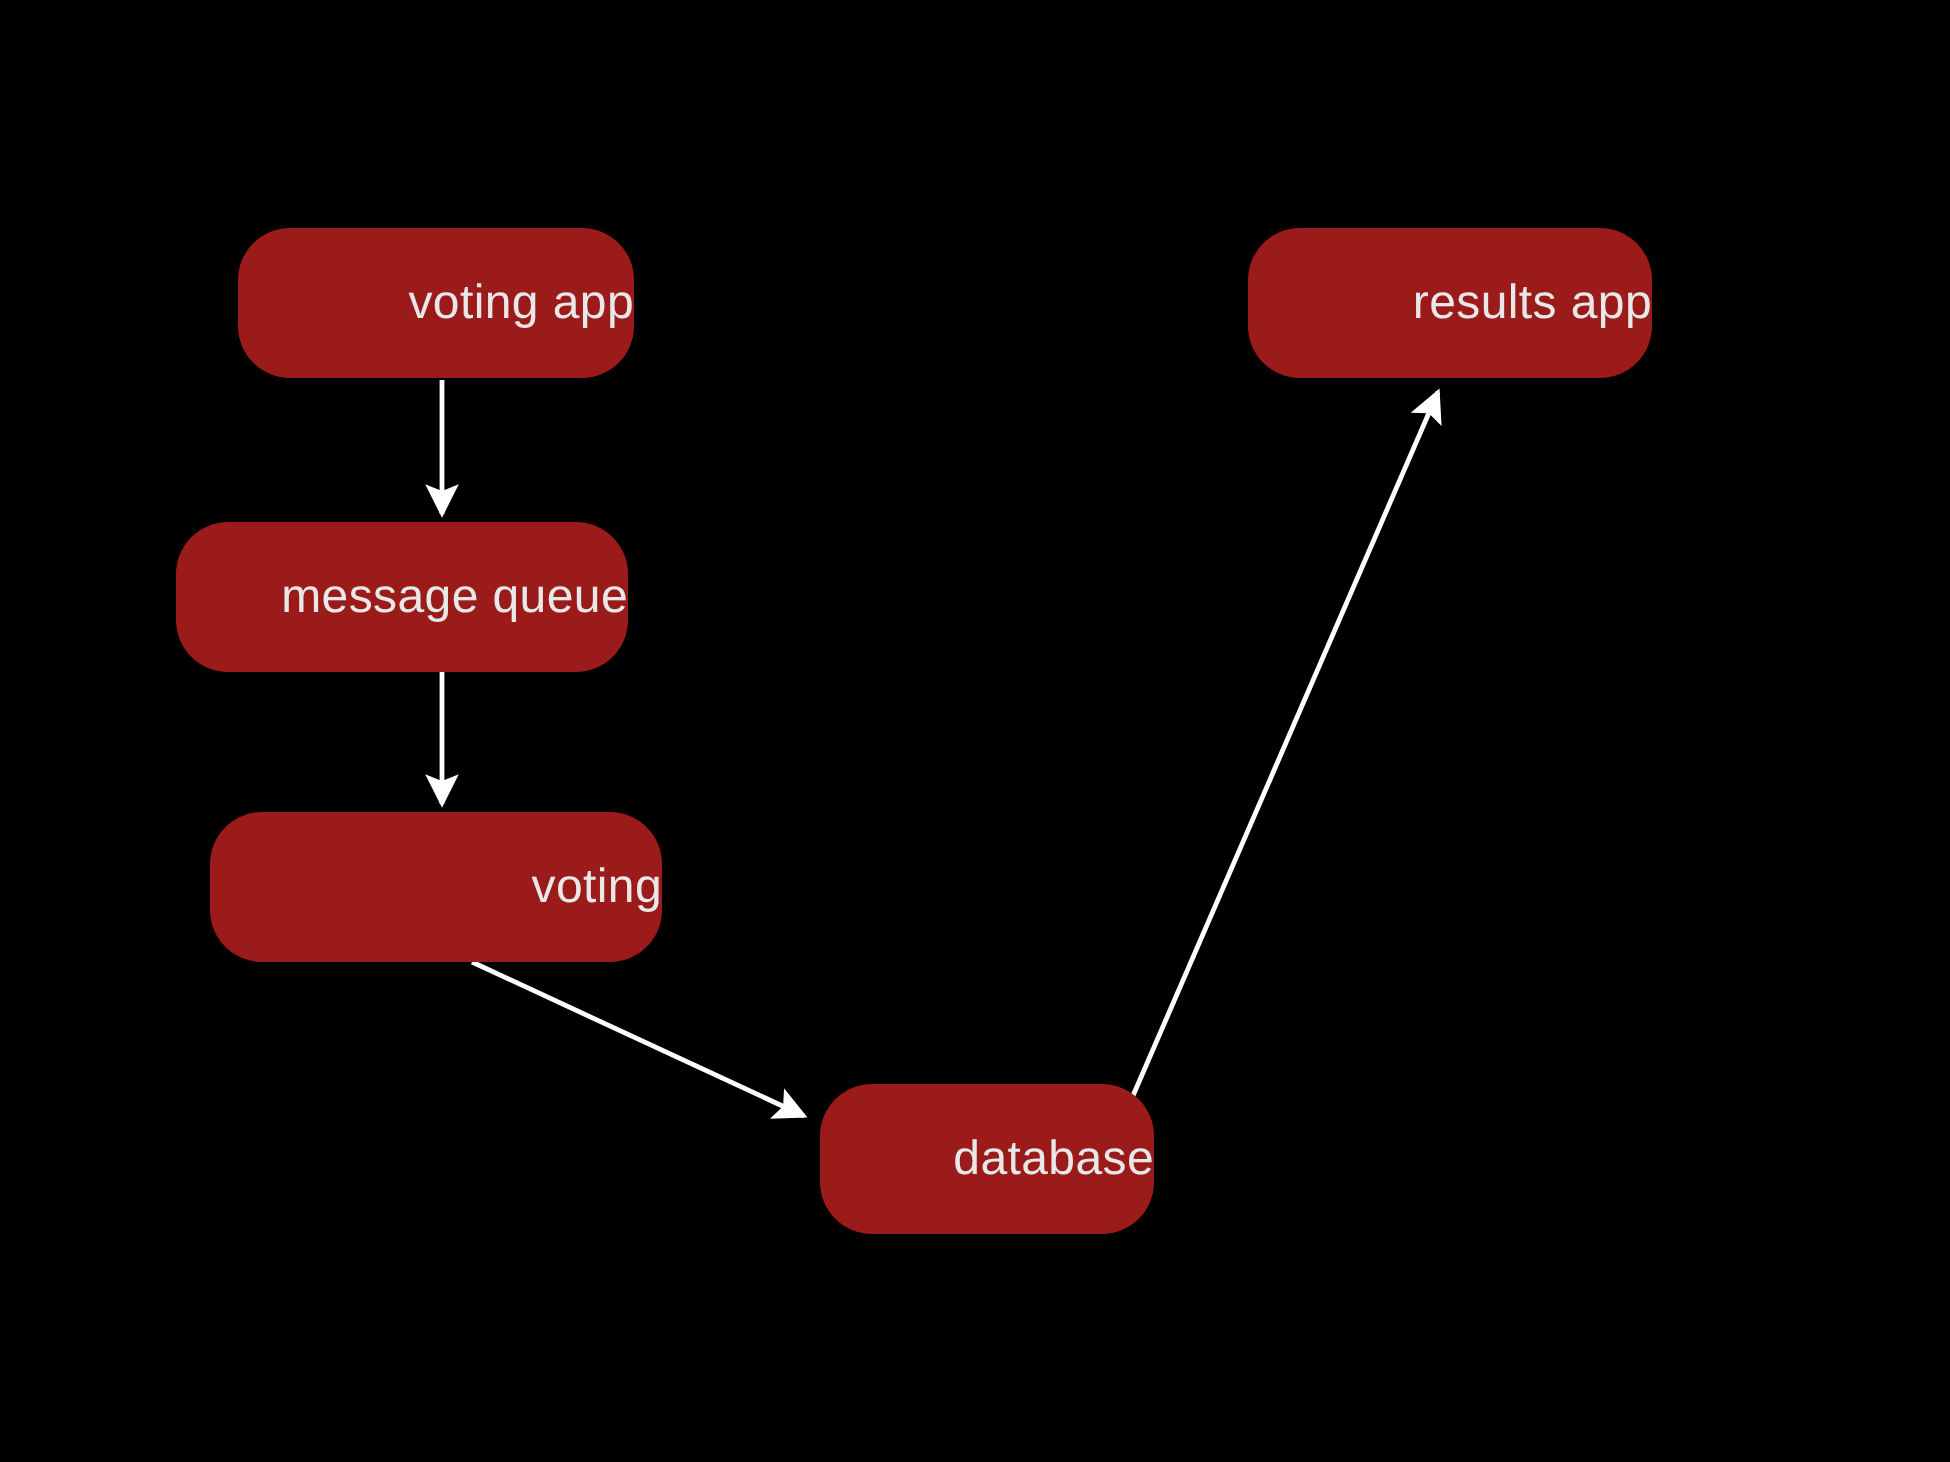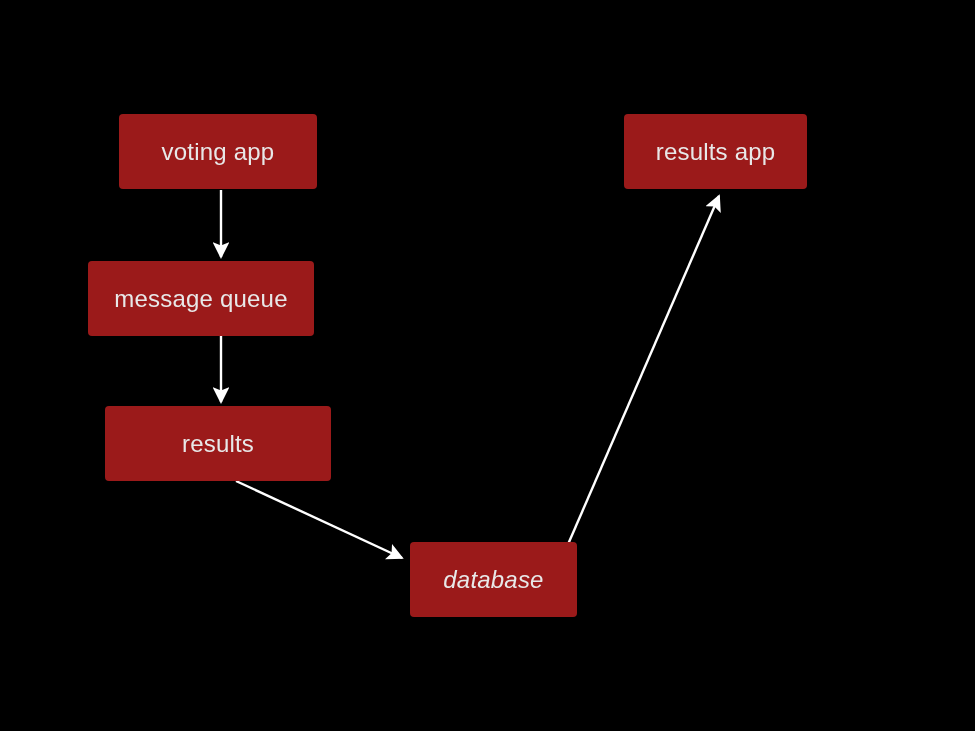--- a/index.html
+++ b/index.html
@@ -19,41 +19,41 @@
     position: absolute;
     left: 0;
     top: 0;
     width: 975px;
     height: 731px;
     pointer-events: none;
   }
   .node {
     position: absolute;
     background: #9b1a1a;
-    border-radius: 4px;
+    border-radius: 26px;
     display: flex;
     align-items: center;
-    justify-content: center;
+    justify-content: flex-end;
     box-sizing: border-box;
   }
   .node-label {
     color: #e8e8e8;
     font-size: 24px;
     font-weight: 400;
     letter-spacing: 0.2px;
     line-height: 1;
     white-space: nowrap;
     font-family: "Liberation Sans", sans-serif;
   }
   
   #node-voting-app   { left: 119px; top: 114px; width: 198px; height: 75px; }
   #node-message-queue{ left: 88px; top: 261px; width: 226px; height: 75px; }
   #node-worker       { left: 105px; top: 406px; width: 226px; height: 75px; }
-  #node-database     { left: 410px; top: 542px; width: 167px; height: 75px; font-style: italic; }
-  #node-results-app  { left: 624px; top: 114px; width: 183px; height: 75px; }
+  #node-database     { left: 410px; top: 542px; width: 167px; height: 75px; }
+  #node-results-app  { left: 624px; top: 114px; width: 202px; height: 75px; }
 </style>
 </head>
 <body>
 
 <div id="canvas">
 
   <svg class="edges" viewBox="0 0 975 731" xmlns="http://www.w3.org/2000/svg">
     <defs>
       <marker id="arrowhead" markerWidth="7" markerHeight="7" refX="6.2" refY="3.5" orient="auto" markerUnits="strokeWidth">
         <path d="M0,0 L7,3.5 L0,7 L1.4,3.5 Z" fill="#ffffff"></path>
@@ -71,21 +71,21 @@
 
   <div class="node" id="node-voting-app">
     <span class="node-label">voting app</span>
   </div>
 
   <div class="node" id="node-message-queue">
     <span class="node-label">message queue</span>
   </div>
 
   <div class="node" id="node-worker">
-    <span class="node-label">results</span>
+    <span class="node-label">voting</span>
   </div>
 
   <div class="node" id="node-database">
     <span class="node-label">database</span>
   </div>
 
   <div class="node" id="node-results-app">
     <span class="node-label">results app</span>
   </div>
 

